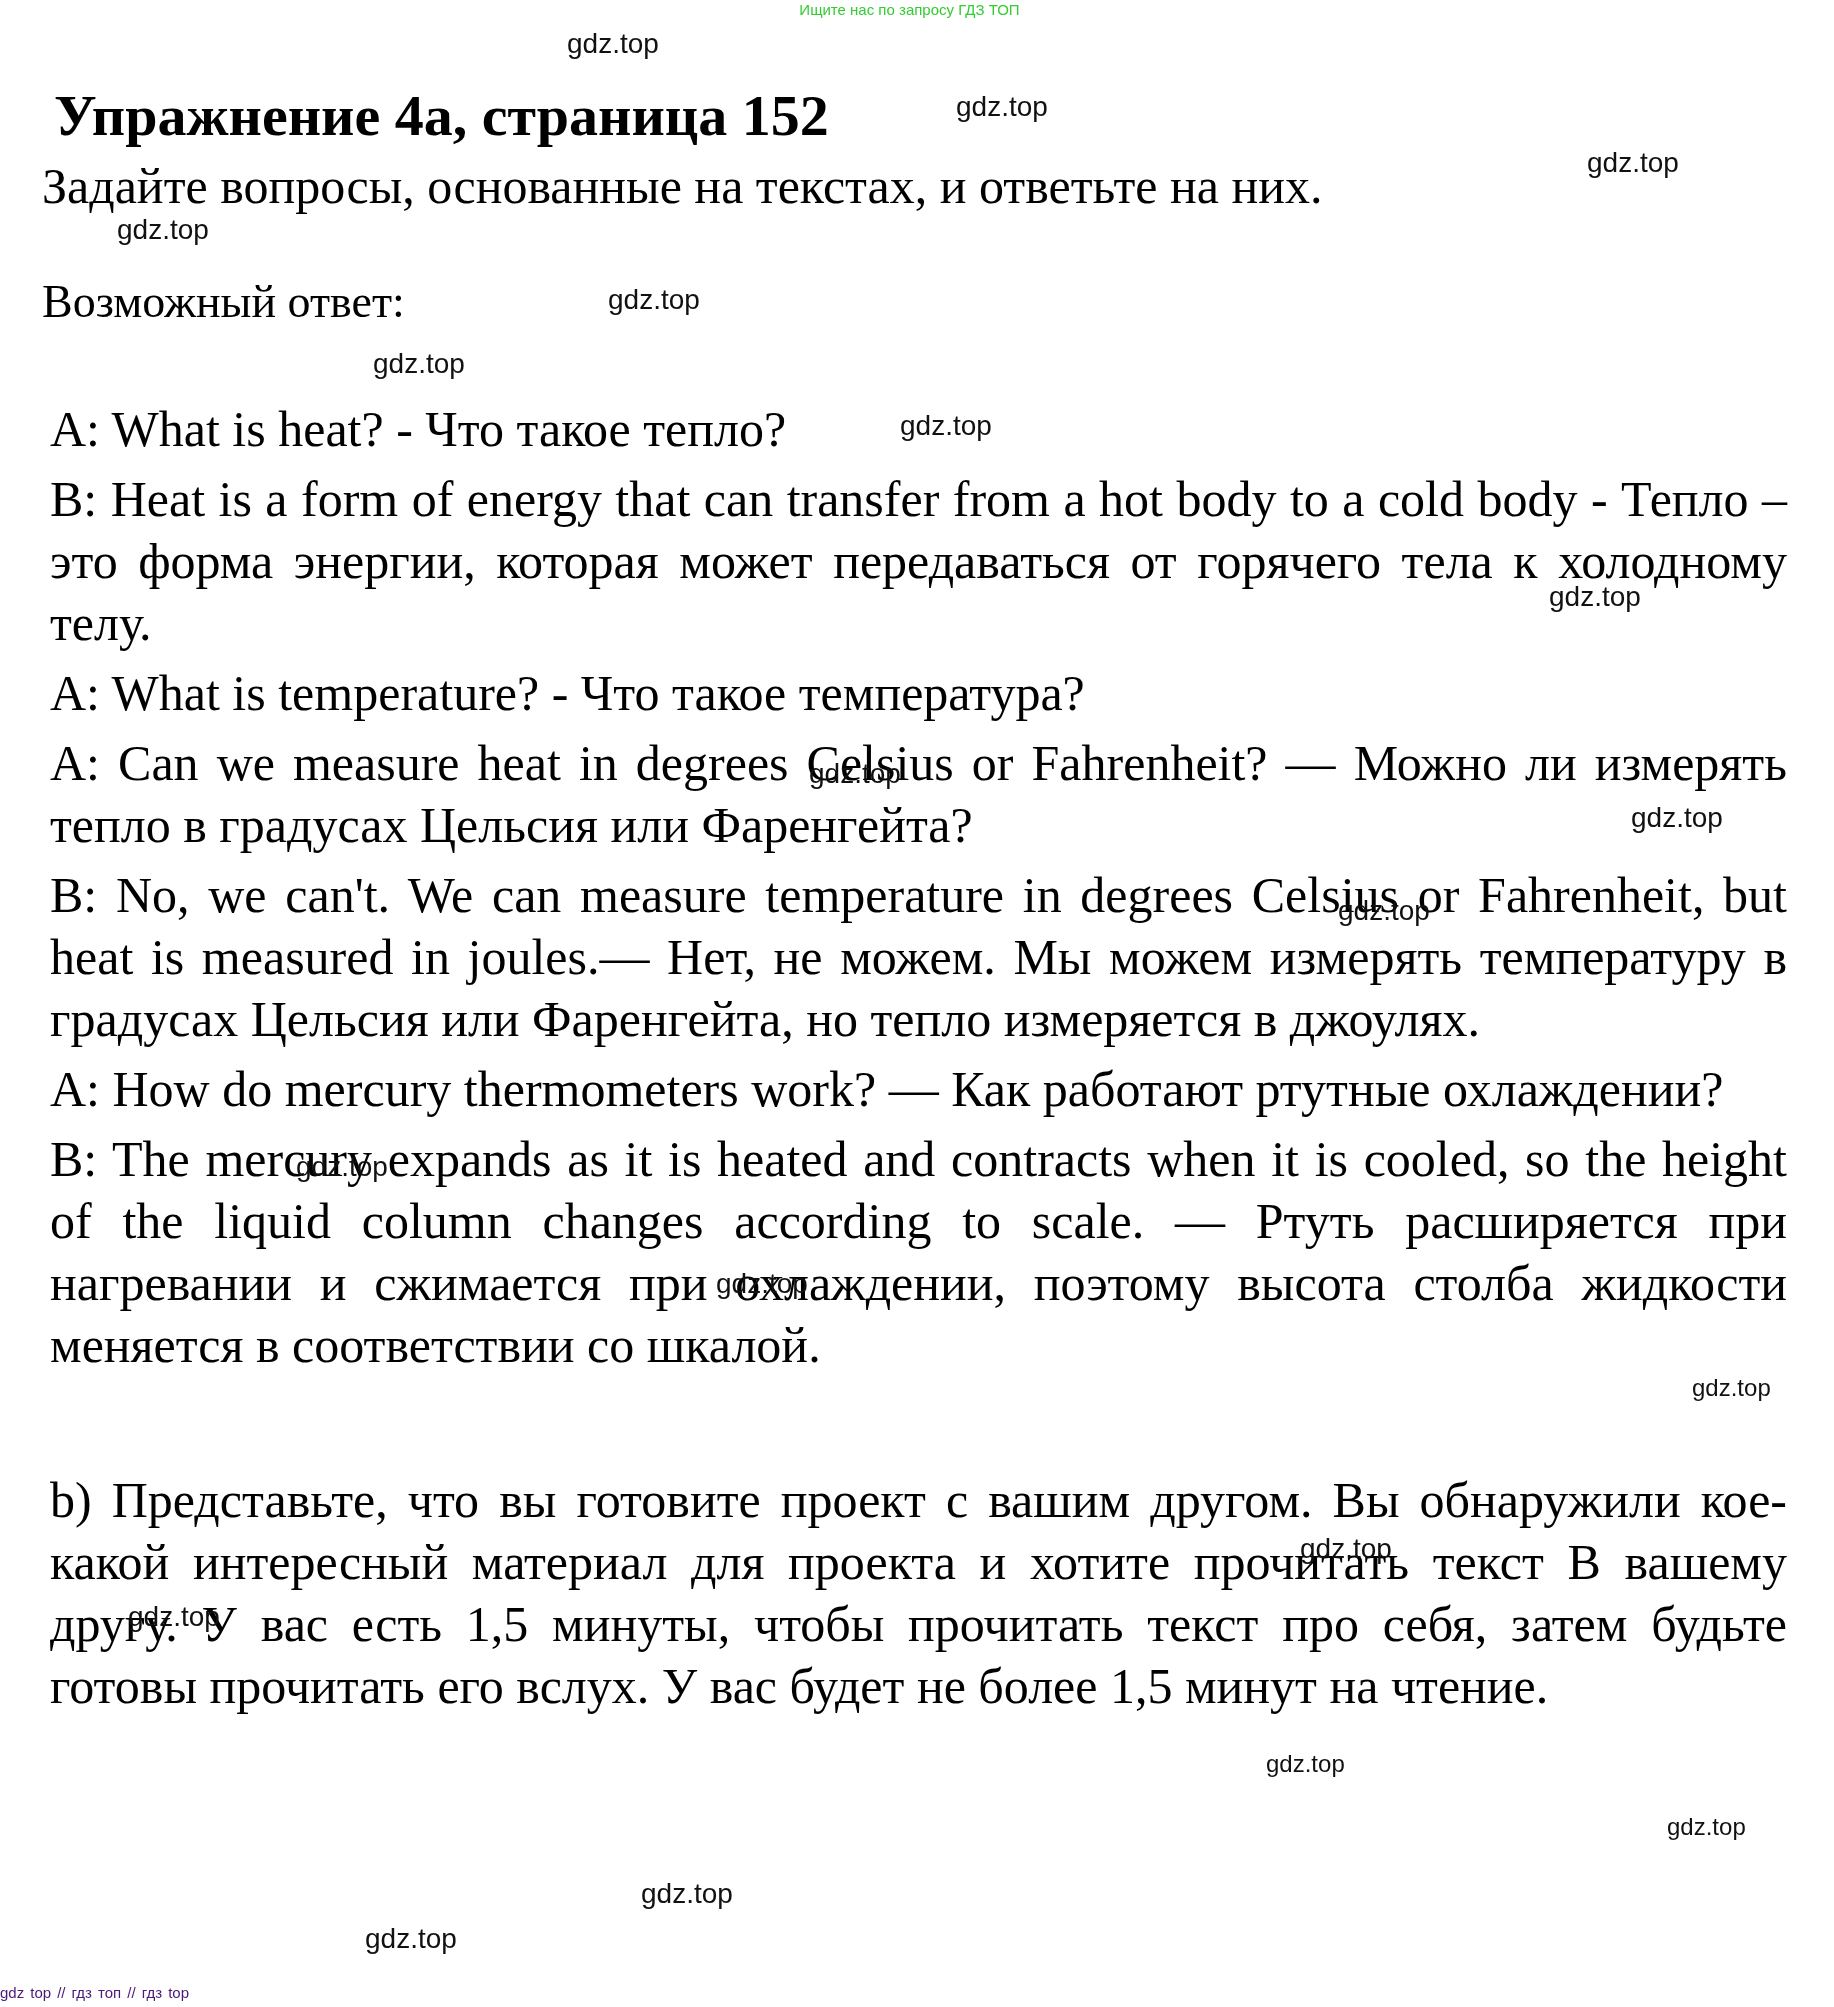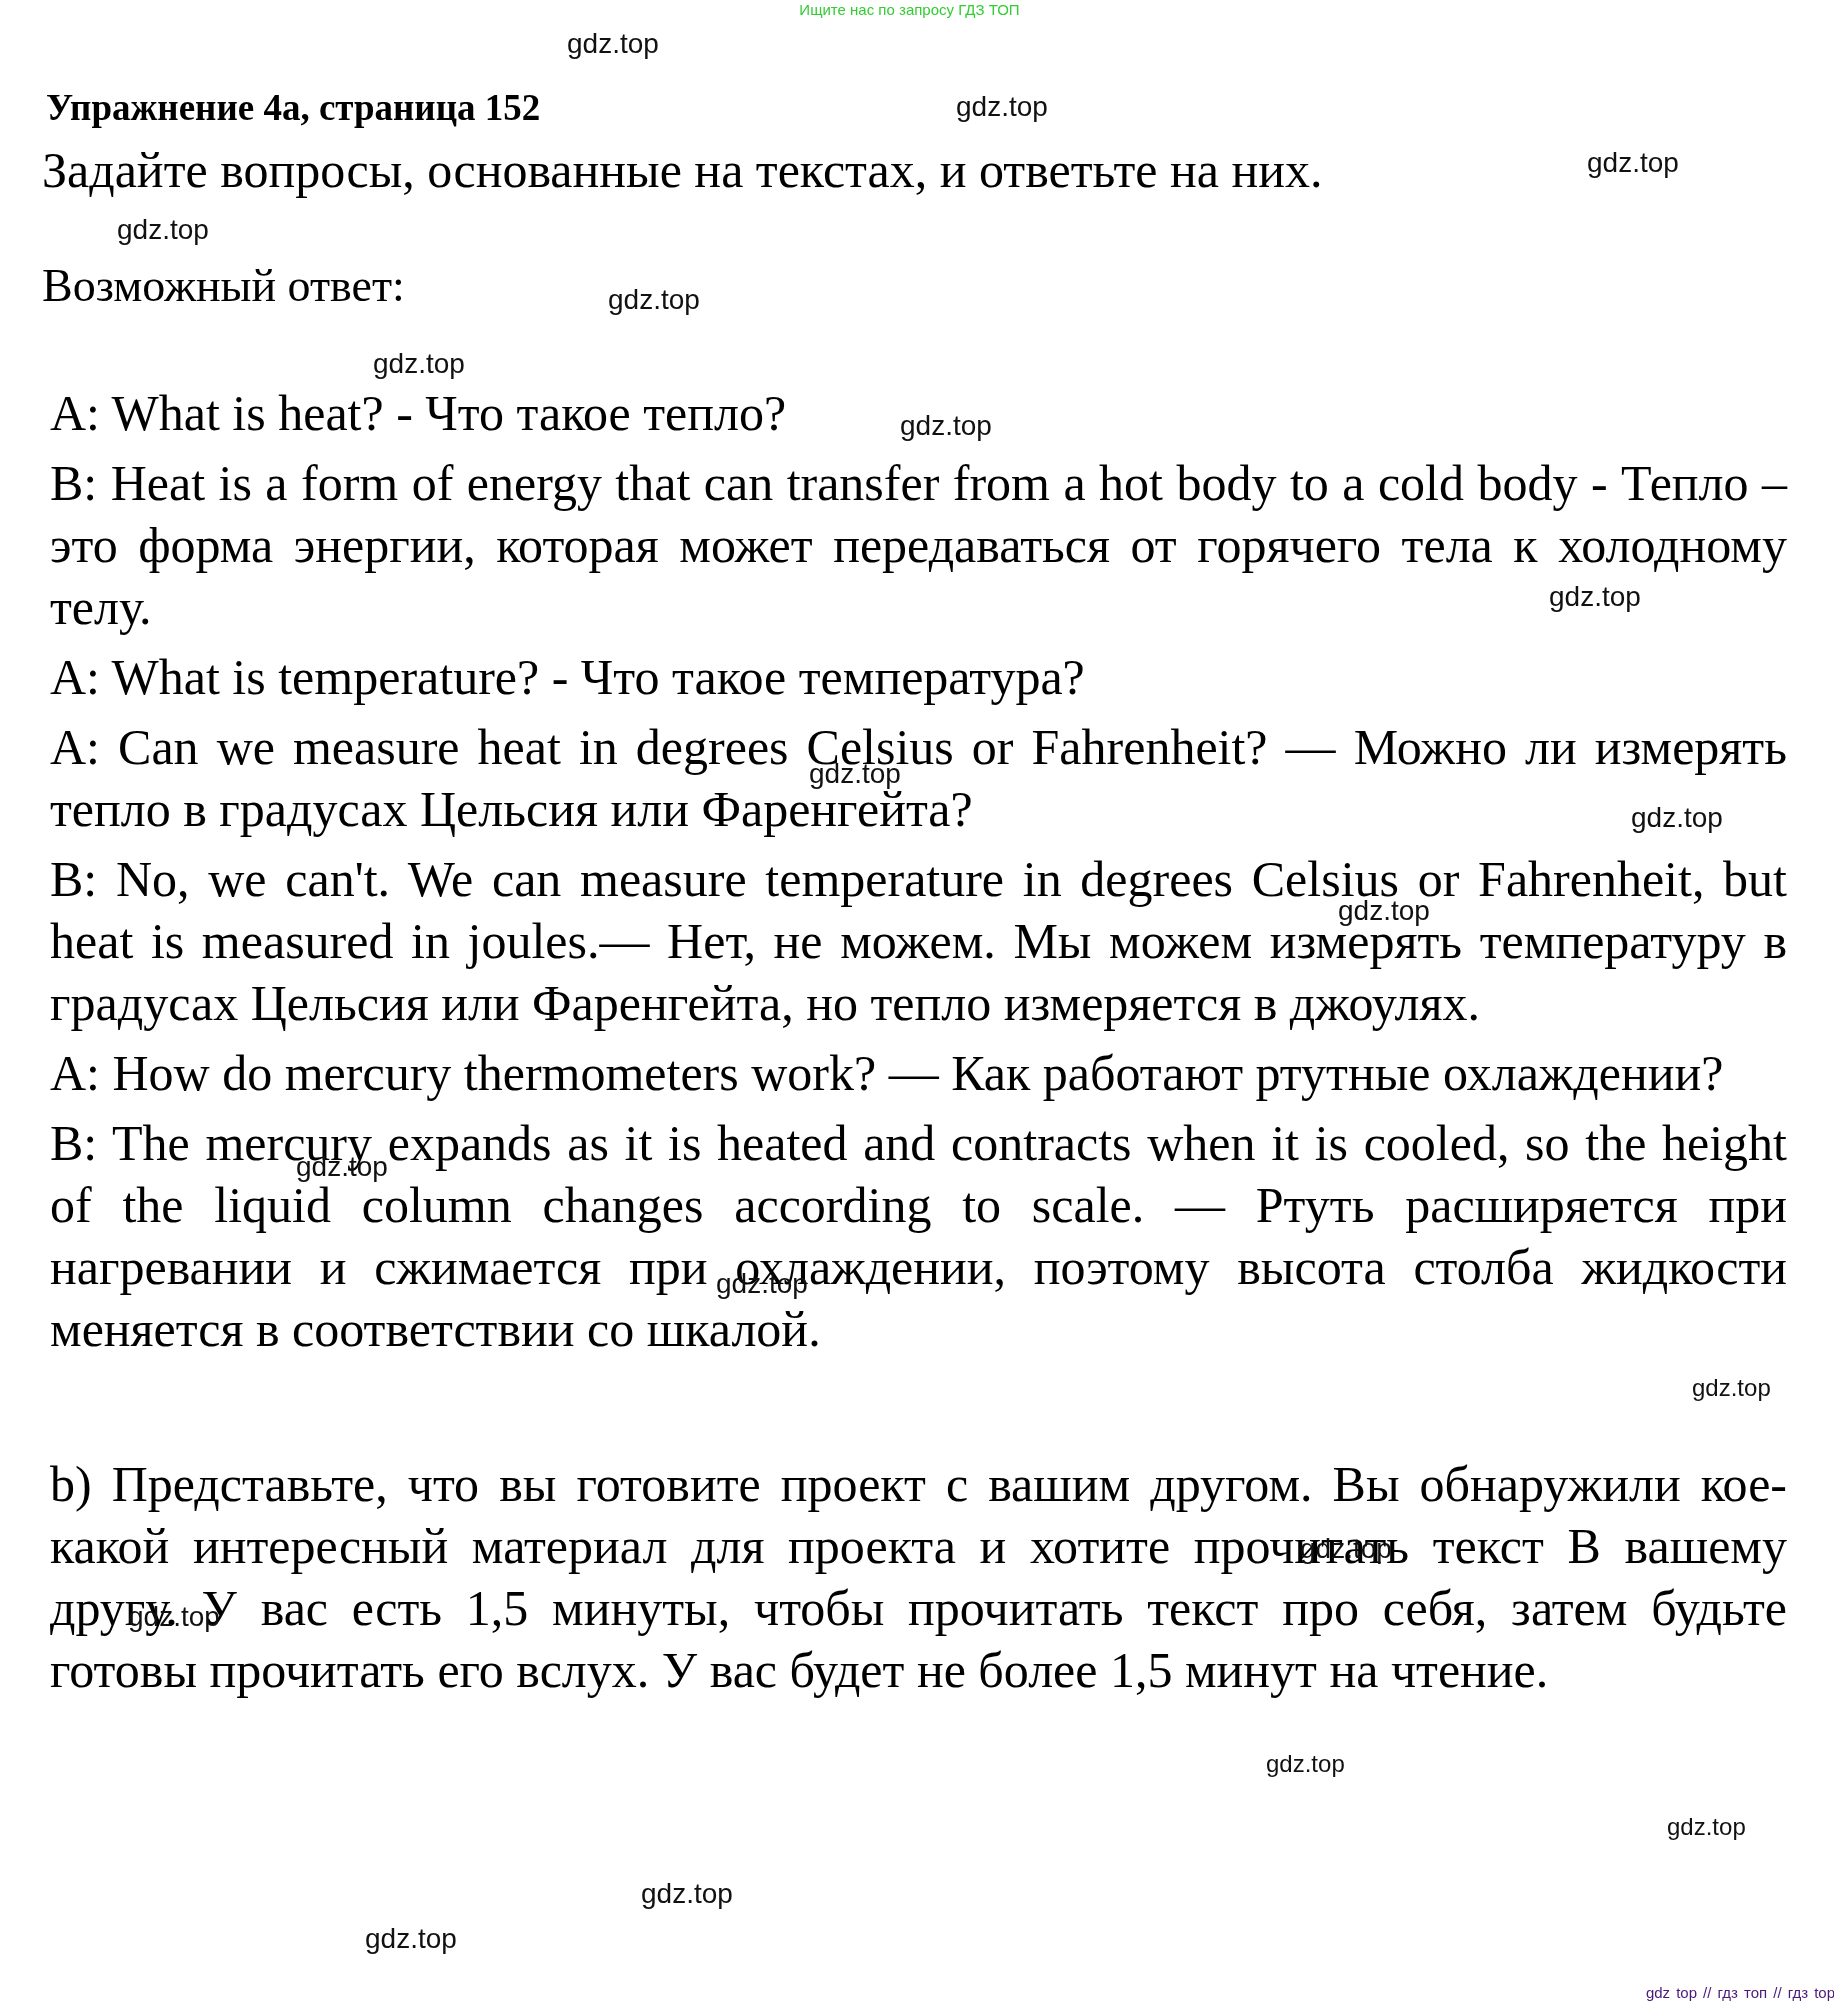--- a/index.html
+++ b/index.html
@@ -3,30 +3,30 @@
 <meta charset="utf-8">
 <style>
   html, body { margin: 0; padding: 0; background: #ffffff; }
   body { width: 1835px; height: 2007px; position: relative; overflow: hidden; }
   .top-banner {
     position: absolute; left: 0; width: 1819px; top: 0; text-align: center;
     font-family: "Liberation Sans", sans-serif; font-size: 15px; color: #33cc33;
     line-height: 20.5px;
   }
   .bottom-banner {
-    position: absolute; left: 0; width: 1835px; top: 1984px; text-align: right;
+    position: absolute; left: 0; width: 1835px; top: 1984px; text-align: left;
     font-family: "Liberation Sans", sans-serif; font-size: 15px; color: #4b1a7a;
     line-height: 18.6px; word-spacing: 1.9px;
   }
   .page {
     position: absolute; left: 42px; top: 75px; width: 1753px;
     font-family: "Liberation Serif", serif; color: #000;
   }
   .title {
-    font-weight: bold; font-size: 37px; line-height: 58px; margin: 4px;
+    font-weight: bold; font-size: 58px; line-height: 58px; margin: 12px;
   }
   .subtitle { font-size: 50px; line-height: 58px; margin: 3.7px 0 0 0; }
   .possible { font-size: 46px; line-height: 58px; margin: 58px 0 0 0; }
   .dialog { margin: 67px 0 0 0; }
   .line {
     font-size: 50px; line-height: 62px; margin: 8px; text-align: justify;
   }
   .part-b { margin-top: 93px; }
   .wm {
     position: absolute; font-family: "Liberation Sans", sans-serif;

